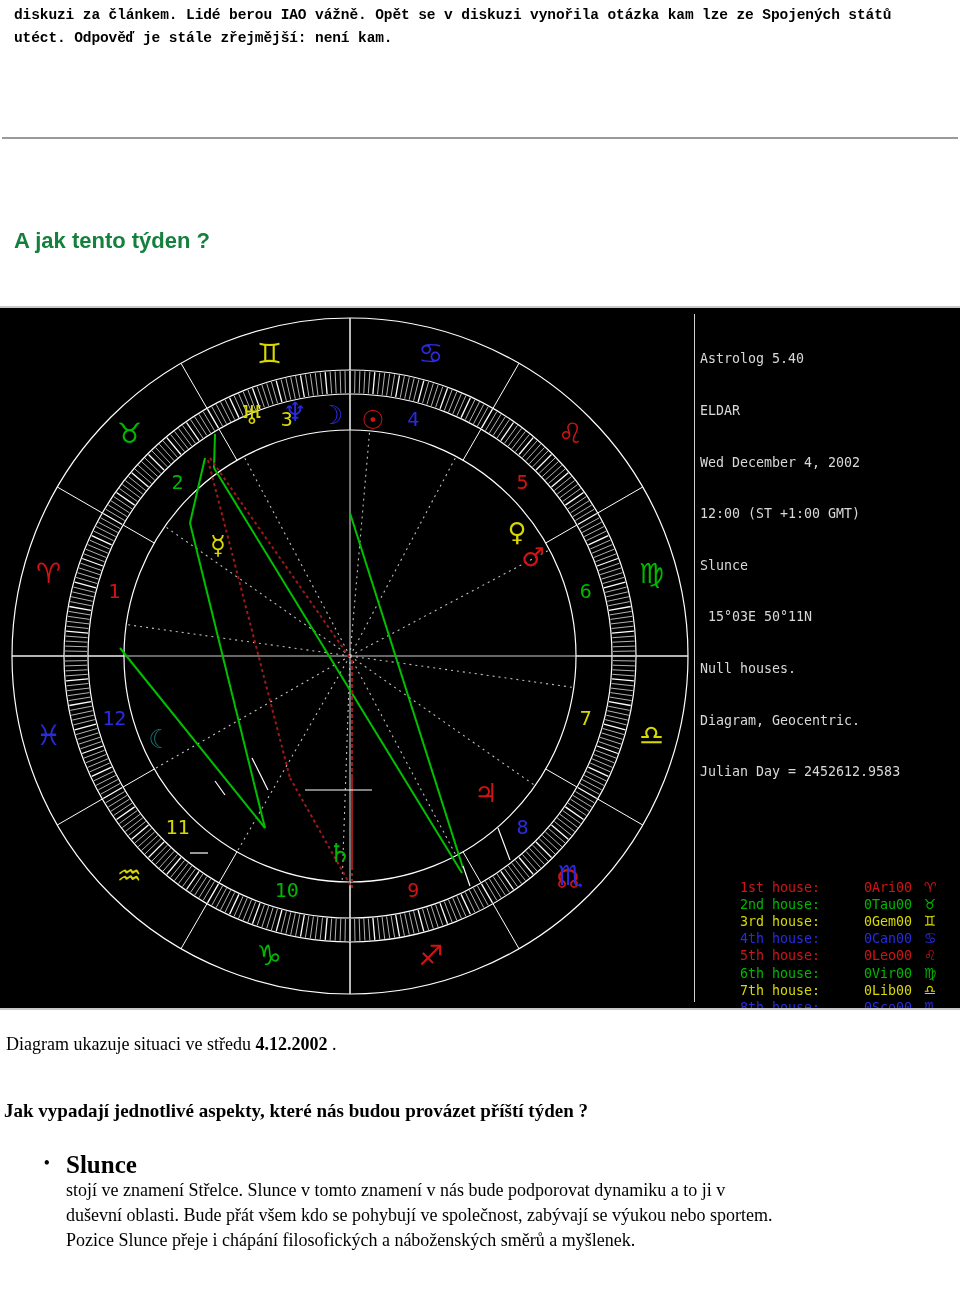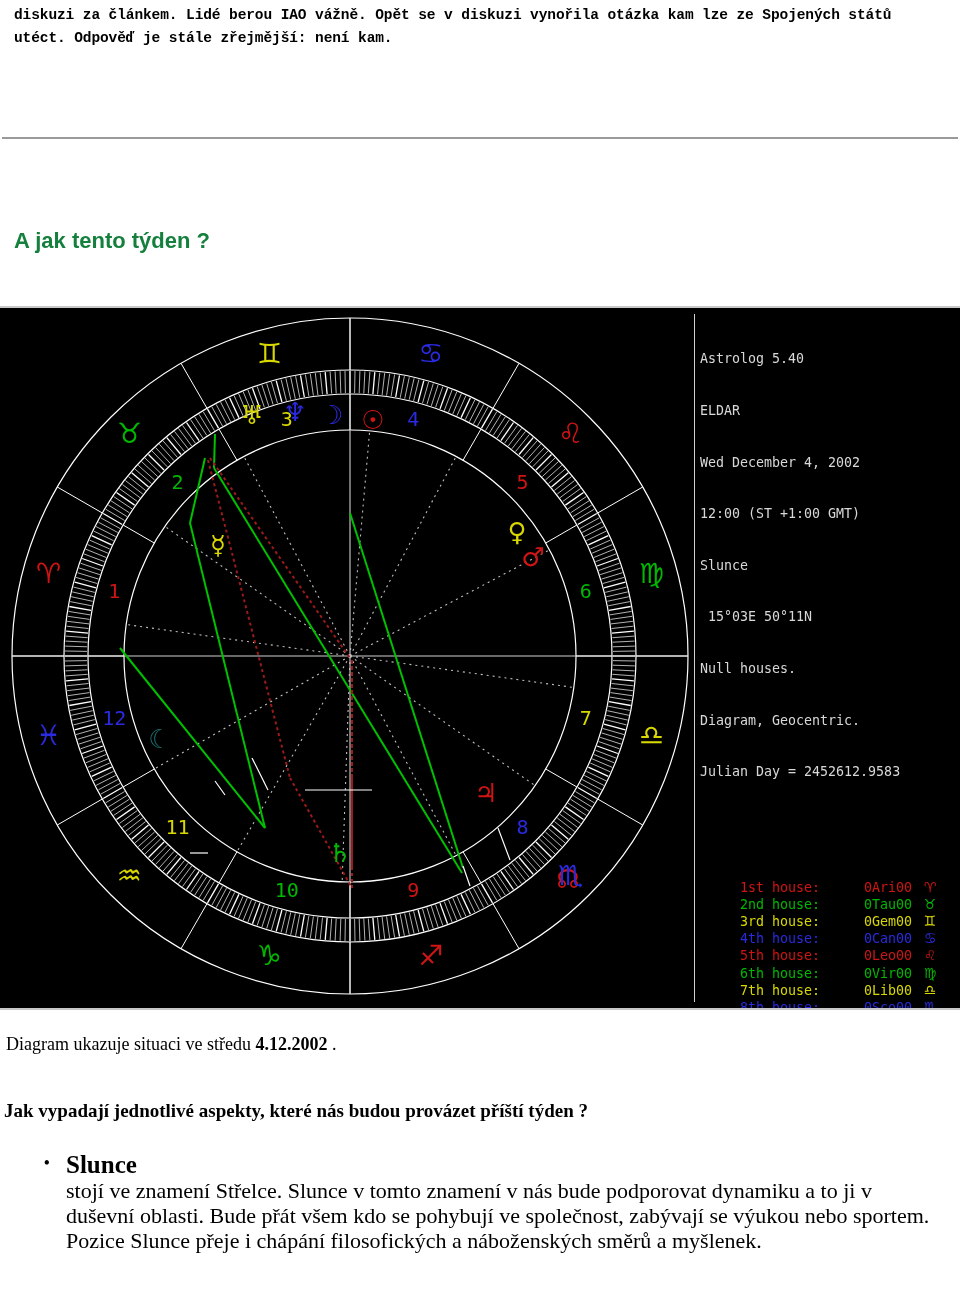--- a/index.html
+++ b/index.html
@@ -129,21 +129,21 @@
   }
   .bullet-title::before {
     content: "\2022";
     position: absolute;
     left: 6px;
     top: -2px;
     font-size: 16px;
   }
   .body-lines {
     padding-left: 28px;
-    font-size: 22px;
+    font-size: 18px;
     line-height: 25px;
   }
   .body-lines div { white-space: nowrap; }
 </style>
 </head>
 <body>
 
 <div class="top-para">diskuzi za článkem. Lidé berou IAO vážně. Opět se v diskuzi vynořila otázka kam lze ze Spojených států utéct. Odpověď je stále zřejmější: není kam.</div>
 
 <div class="rule"></div>

